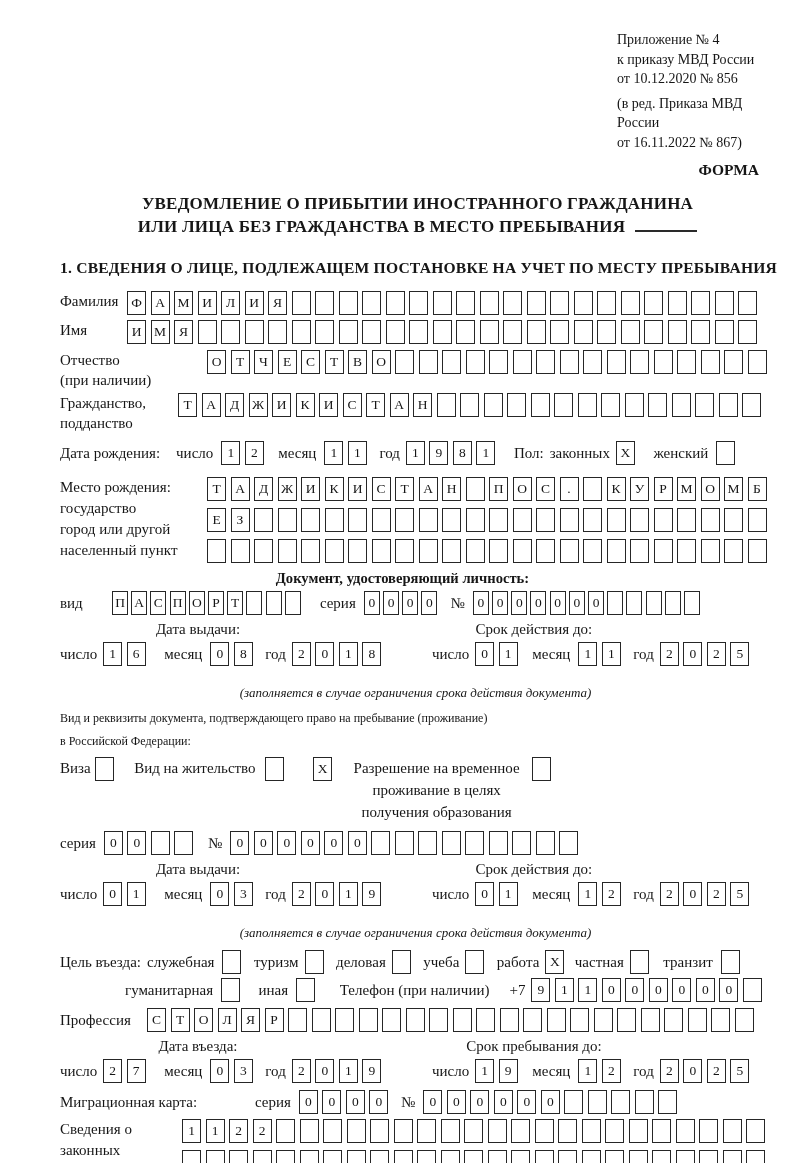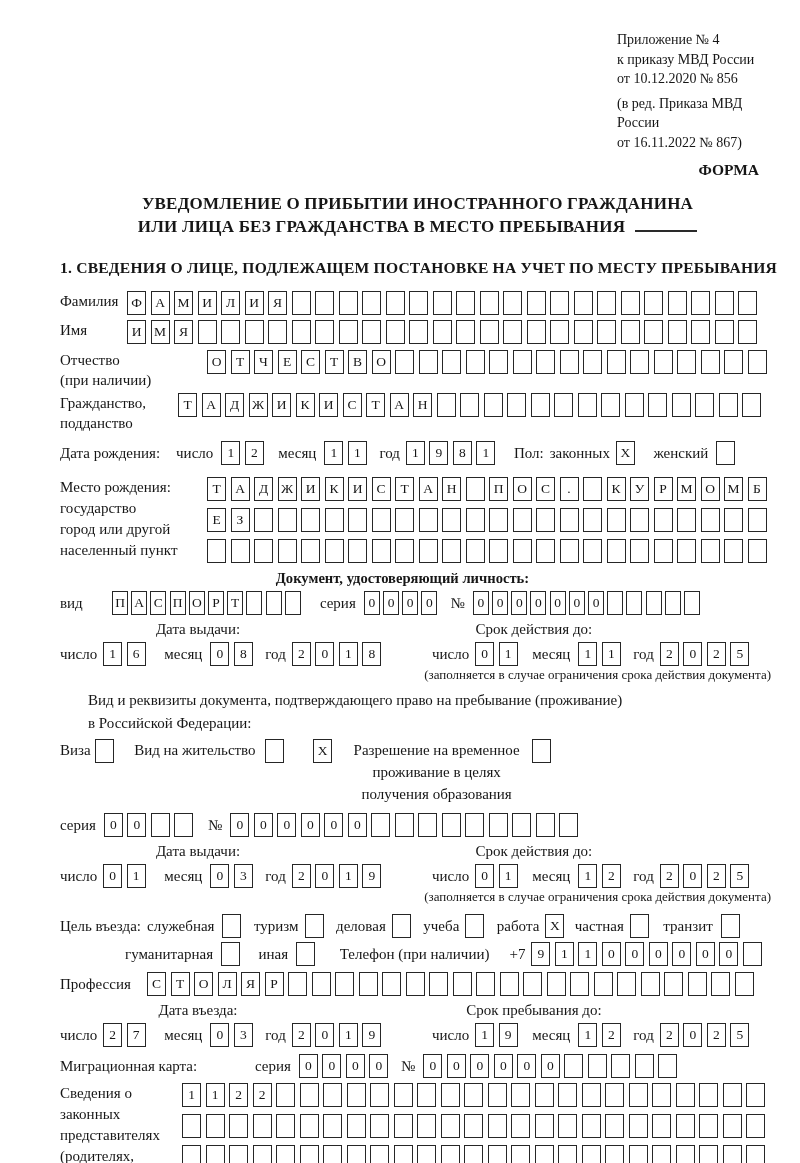--- a/index.html
+++ b/index.html
@@ -36,23 +36,23 @@
   .dochead{font-weight:bold;font-size:14.6px;text-align:center;margin-top:7px;padding-right:30px;}
 
   
   .dates{display:flex;margin-top:6px;font-size:15px;}
   .dcol{flex:none;}
   .dcol.l{width:372px;}
   .dhead{text-align:center;margin-bottom:4px;}
   .dcol.l .dhead{padding-right:96px;}
   .dcol.r .dhead{padding-right:118px;}
   .drow{display:flex;align-items:center;white-space:nowrap;}
-  .restrict{font-size:13px;text-align:right;padding-right:4px;margin-top:1px;}
-
-  .plain{font-size:15px;margin-top:6px;line-height:23px;margin-left:28px;}
+  .restrict{font-size:13px;text-align:center;padding-right:4px;margin-top:19px;font-style:italic;}
+
+  .plain{font-size:12px;margin-top:6px;line-height:23px;}
 
   
   .opts{display:flex;align-items:flex-start;margin-top:4px;font-size:15px;}
   .opt{display:flex;align-items:flex-start;}
   .olbl{line-height:22px;}
   .olbl.c{text-align:center;}
   .w186{width:186px;}.w172{width:172px;}
   .opt .cells{margin-left:9px;margin-top:0;}
 
   

